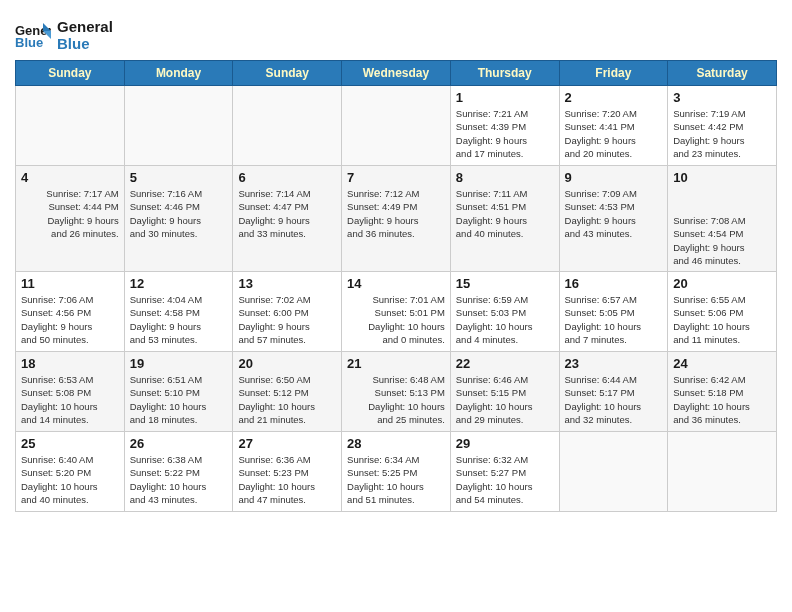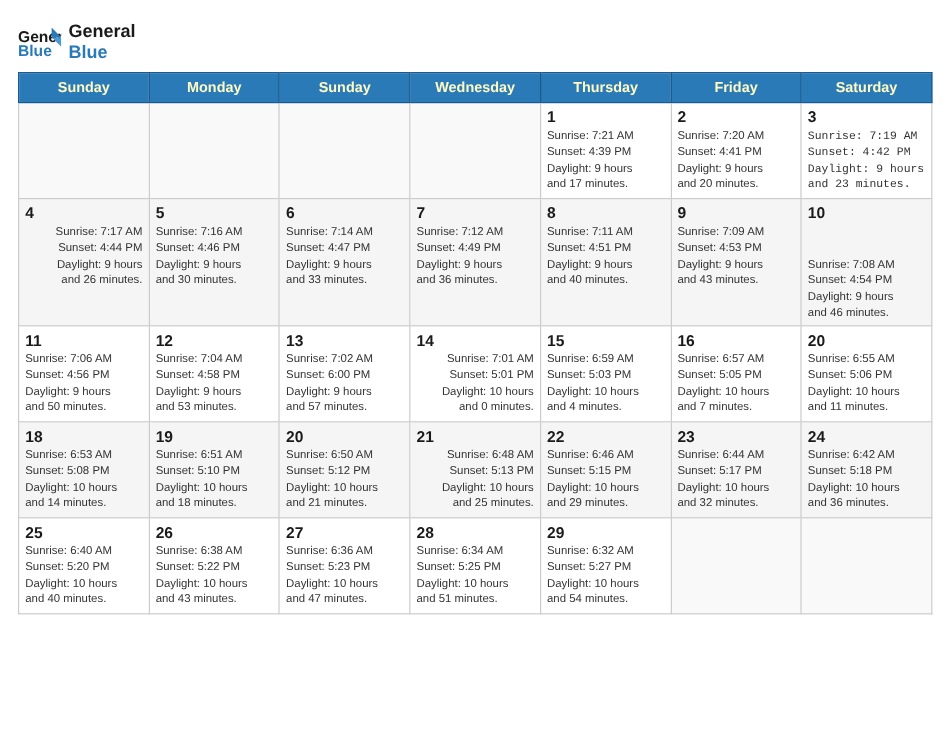--- a/index.html
+++ b/index.html
@@ -129,21 +129,21 @@
         </td>
         <td>
           <span class="day-num">2</span>
           <div class="cell-info" style="white-space: pre-line;">Sunrise: 7:20 AM
 Sunset: 4:41 PM
 Daylight: 9 hours
 and 20 minutes.</div>
         </td>
         <td>
           <span class="day-num">3</span>
-          <div class="cell-info" style="white-space: pre-line; font-family: Liberation Mono, monospace;">Sunrise: 7:19 AM
+          <div class="cell-info" style="white-space: pre-line;">Sunrise: 7:19 AM
 Sunset: 4:42 PM
 Daylight: 9 hours
 and 23 minutes.</div>
         </td>
       </tr>
       <tr>
         <td>
           <span class="day-num">4</span>
           <div class="cell-info" style="white-space: pre-line; text-align: right;">Sunrise: 7:17 AM
 Sunset: 4:44 PM
@@ -196,21 +196,21 @@
       <tr>
         <td>
           <span class="day-num">11</span>
           <div class="cell-info" style="white-space: pre-line;">Sunrise: 7:06 AM
 Sunset: 4:56 PM
 Daylight: 9 hours
 and 50 minutes.</div>
         </td>
         <td>
           <span class="day-num">12</span>
-          <div class="cell-info" style="white-space: pre-line;">Sunrise: 7:04 AM
+          <div class="cell-info" style="white-space: pre-line;">Sunrise: 4:04 AM
 Sunset: 4:58 PM
 Daylight: 9 hours
 and 53 minutes.</div>
         </td>
         <td>
           <span class="day-num">13</span>
           <div class="cell-info" style="white-space: pre-line;">Sunrise: 7:02 AM
 Sunset: 6:00 PM
 Daylight: 9 hours
 and 57 minutes.</div>

